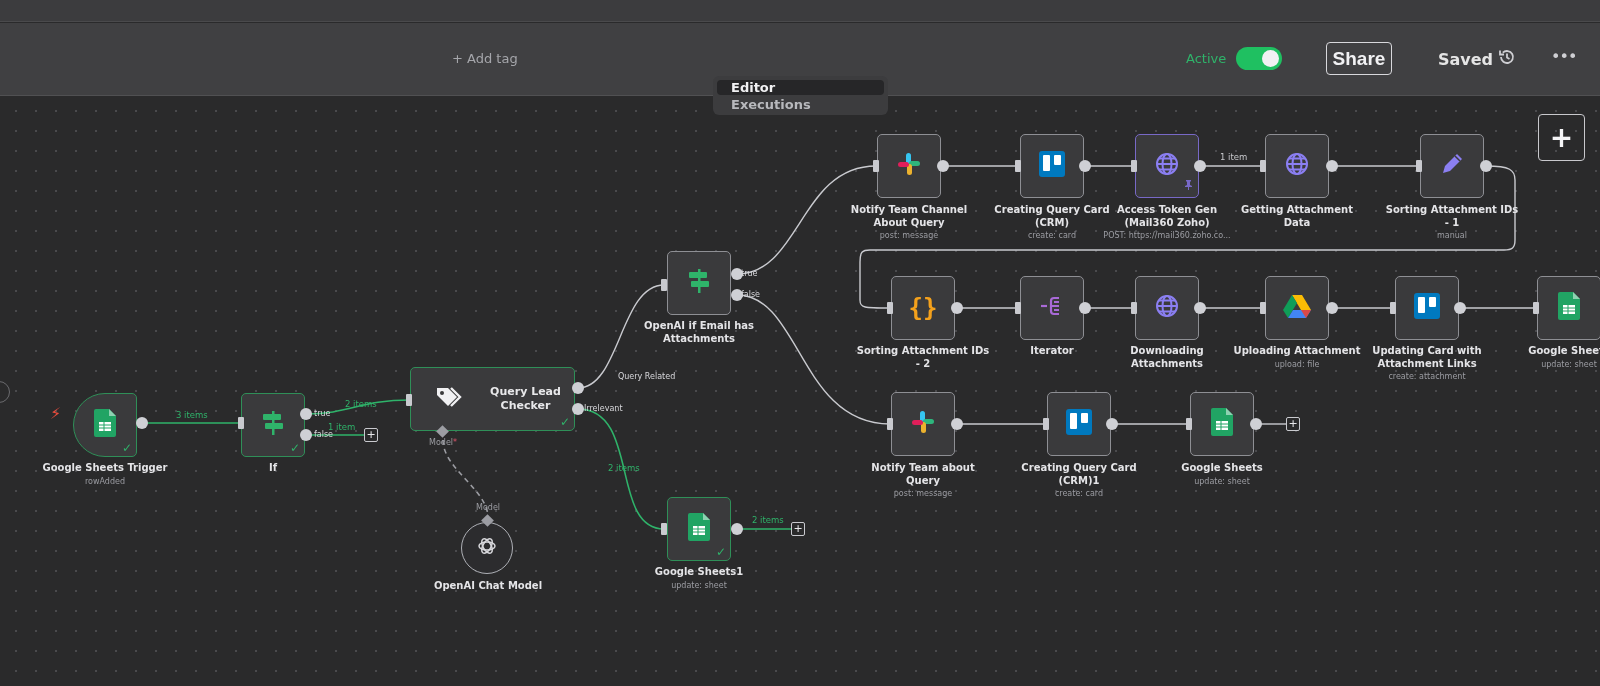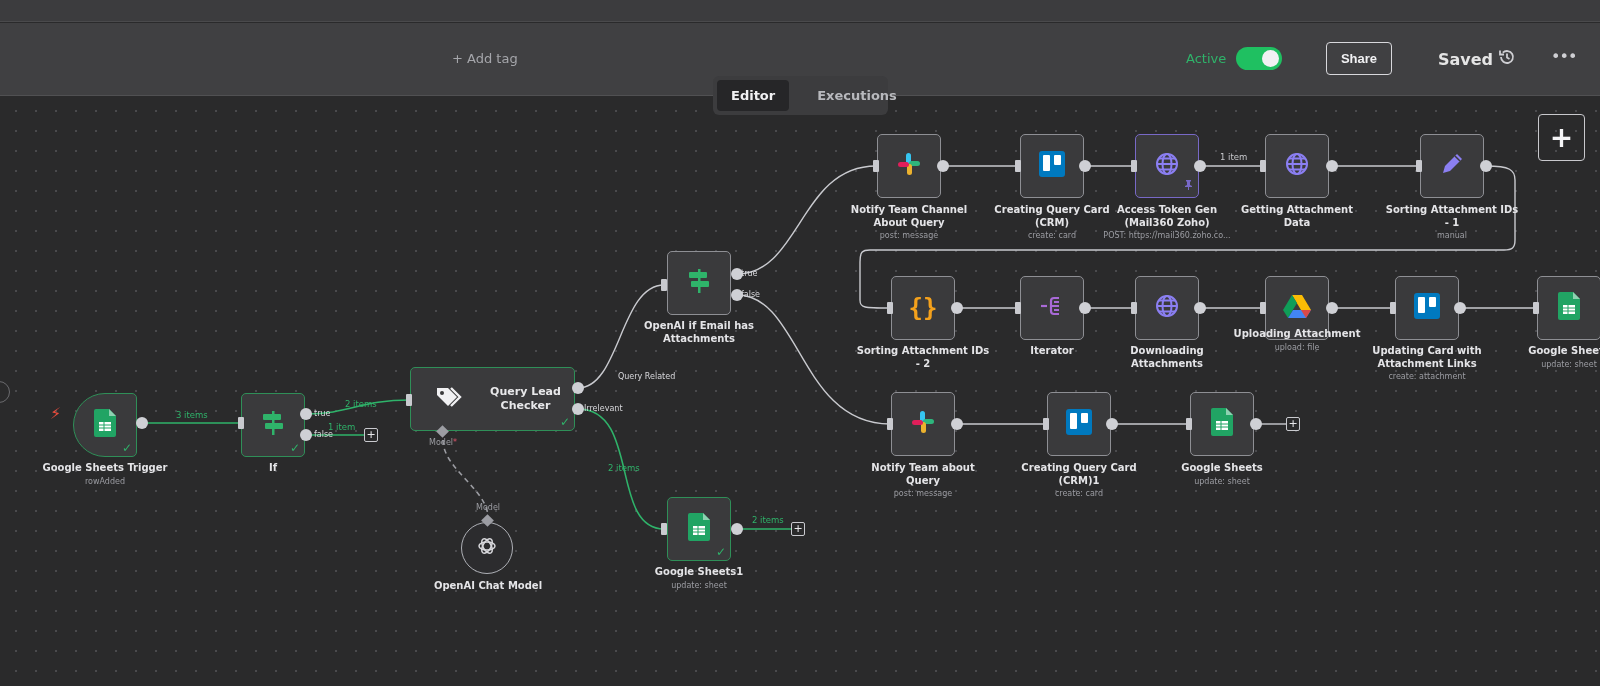--- a/index.html
+++ b/index.html
@@ -4,29 +4,29 @@
 <style>
   * { box-sizing: border-box; margin: 0; padding: 0; }
   html, body { width: 1600px; height: 686px; overflow: hidden; background: #2a2a2b; font-family: "DejaVu Sans", "Liberation Sans", sans-serif; }
   .topstrip { position: absolute; left: 0; top: 0; width: 1600px; height: 22px; background: #3c3c3e; border-bottom: 1px solid #4a4a4c; }
   .header { position: absolute; left: 0; top: 23px; width: 1600px; height: 73px; background: #404042; border-bottom: 1px solid #505052; }
   .title { position: absolute; left: 38px; top: 26px; font-size: 16px; color: #e6e6e8; letter-spacing: -0.2px; }
   .addtag { position: absolute; left: 452px; top: 28px; font-size: 13px; color: #a5a6ab; cursor: pointer; }
   .active-label { position: absolute; left: 1186px; top: 28px; font-size: 13px; color: #2fb36a; font-weight: normal; }
   .toggle { position: absolute; left: 1236px; top: 24px; width: 46px; height: 23px; background: #1fc061; border-radius: 12px; cursor: pointer; }
   .toggle .knob { position: absolute; right: 3px; top: 3px; width: 17px; height: 17px; background: #f1f1f3; border-radius: 50%; }
-  .share { position: absolute; left: 1326px; top: 19px; width: 66px; height: 33px; border: 1px solid #d8d8dc; border-radius: 4px; color: #f1f1f3; font-size: 13px; font-weight: bold; display: flex; align-items: center; justify-content: center; cursor: pointer; background: transparent; }
+  .share { position: absolute; left: 1326px; top: 19px; width: 66px; height: 33px; border: 1px solid #d8d8dc; border-radius: 4px; color: #f1f1f3; font-size: 19px; font-weight: bold; display: flex; align-items: center; justify-content: center; cursor: pointer; background: transparent; }
   .saved { position: absolute; left: 1426px; top: 27px; font-size: 16px; color: #e5e5e5; font-weight: bold; margin-left: 12px; }
   .history { position: absolute; left: 1497px; top: 24px; width: 20px; height: 20px; cursor: pointer; }
   .more { position: absolute; left: 1551px; top: 24px; width: 20px; height: 20px; color: #cfcfd3; font-size: 16px; line-height: 20px; text-align: center; cursor: pointer; letter-spacing: -1px; }
   .canvas { position: absolute; left: 0; top: 97px; width: 1600px; height: 589px;
     background-color: #2a2a2b;
     background-image: radial-gradient(circle, #4a4a4d 1px, transparent 1.2px);
     background-size: 20px 20px; background-position: 6px 4px; }
-  .tabs { position: absolute; left: 713px; top: 76px; width: 175px; height: 39px; background: #3c3c3e; border-radius: 6px; padding: 4px; display: flex; gap: 14px; z-index: 5; }
+  .tabs { position: absolute; left: 713px; top: 76px; width: 175px; height: 39px; background: #3c3c3e; border-radius: 6px; padding: 4px; display: flex; gap: 2px; z-index: 5; flex-direction: column; }
   .tab { height: 31px; padding: 0 14px; display: flex; align-items: center; font-size: 13px; font-weight: bold; color: #b8b9bd; border-radius: 4px; cursor: pointer; }
   .tab.active { background: #262628; color: #f1f1f3; }
   .addnode { position: absolute; left: 1538px; top: 114px; width: 47px; height: 47px; border: 1px solid #c8c8cc; border-radius: 4px; display: flex; align-items: center; justify-content: center; color: #f5f5f7; font-size: 28px; font-weight: bold; cursor: pointer; z-index: 4; }
   svg.edges { position: absolute; left: 0; top: 0; width: 1600px; height: 686px; z-index: 2; pointer-events: none; }
   .node { position: absolute; width: 64px; height: 64px; border: 1.5px solid #8e8f94; border-radius: 5px; background: #3a3a3c; z-index: 3; cursor: pointer; display: flex; align-items: center; justify-content: center; }
   .node.ok { border-color: #2f8f58; }
   .node.pinned { border-color: #7869c7; }
   .node.trigger { border-radius: 32px 5px 5px 32px; }
   .node.wide { width: 165px; height: 64px; justify-content: flex-start; padding-left: 24px; }
   .node.round { border-radius: 50%; width: 52px; height: 52px; background: #2c2c2e; border-color: #aeb0b6; }
@@ -300,21 +300,21 @@
 <div class="port-in" style="left:1260px;top:302px;"></div>
 <div class="node" style="left:1265px;top:276px;">
   <span><svg width="28" height="24" viewBox="0 0 28 24">
         <path d="M9 1h10l9 15h-10z" fill="#fbbc04"></path>
         <path d="M9 1L0 16l5 8 9-15z" fill="#0f9d58"></path>
         <path d="M5 24l5-8h18l-5 8z" fill="#4285f4"></path>
         <path d="M18 16h10l-5 8z" fill="#ea4335" opacity="0.9"></path>
       </svg></span>
 </div>
 <div class="port-out" style="left:1326px;top:302px;"></div>
-<div class="lbl" style="left:1227px;top:328px;"><span>Uploading Attachment</span><span class="sub">upload: file</span></div>
+<div class="lbl" style="left:1227px;top:345px;"><span>Uploading Attachment</span><span class="sub">upload: file</span></div>
 
 <div class="port-in" style="left:1390px;top:302px;"></div>
 <div class="node" style="left:1395px;top:276px;">
   <span><svg width="26" height="26" viewBox="0 0 26 26">
         <rect width="26" height="26" rx="3" fill="#0079bf"></rect>
         <rect x="4" y="4" width="7" height="16" rx="1" fill="#fff"></rect>
         <rect x="15" y="4" width="7" height="10" rx="1" fill="#fff"></rect>
       </svg></span>
 </div>
 <div class="port-out" style="left:1454px;top:302px;"></div>

